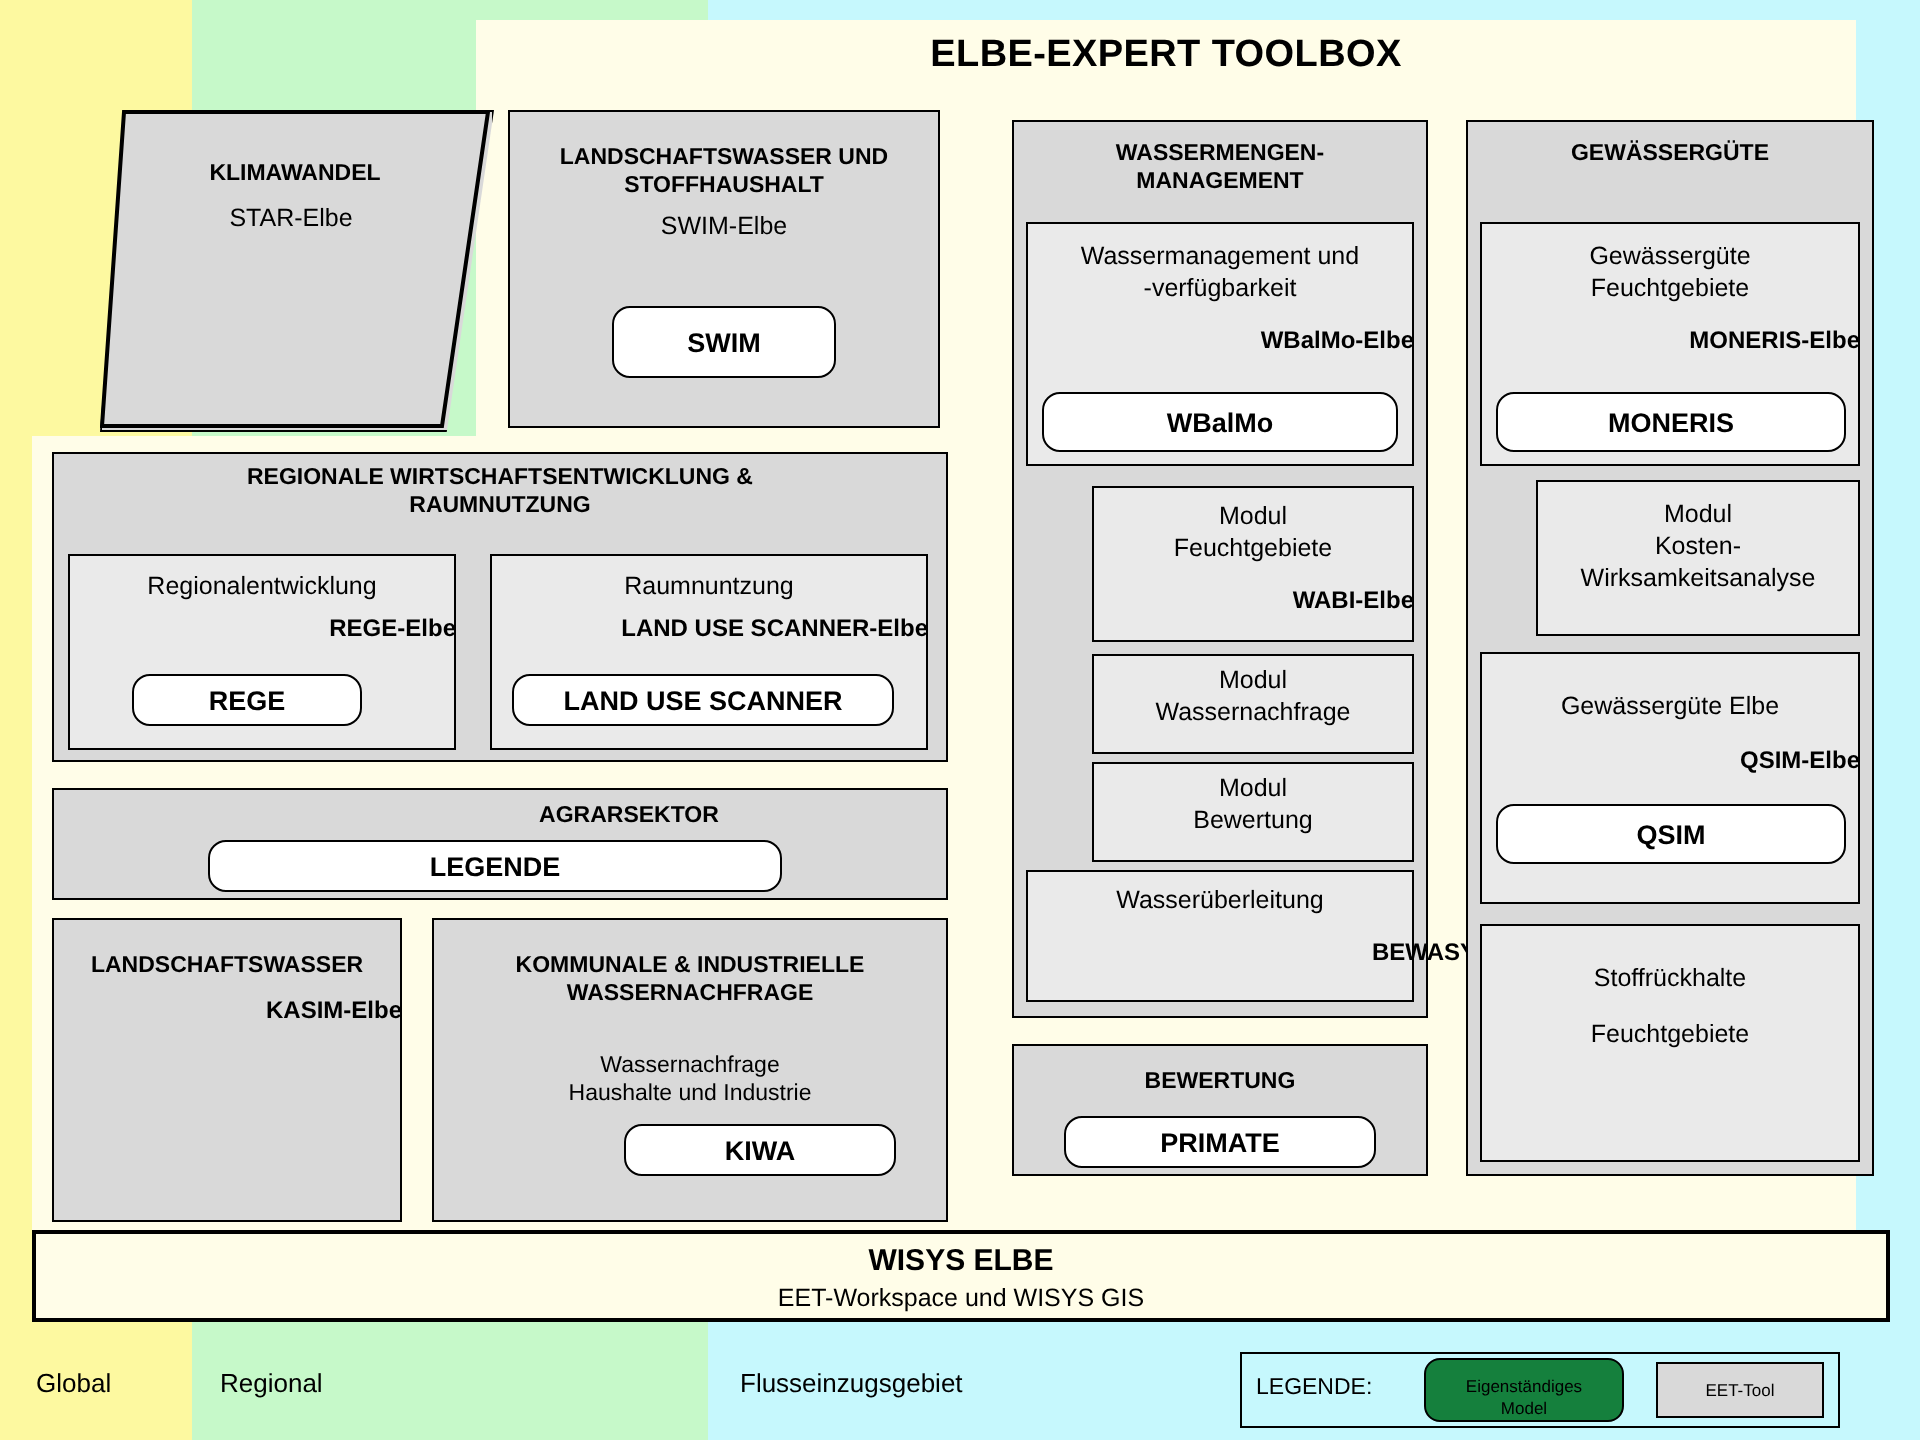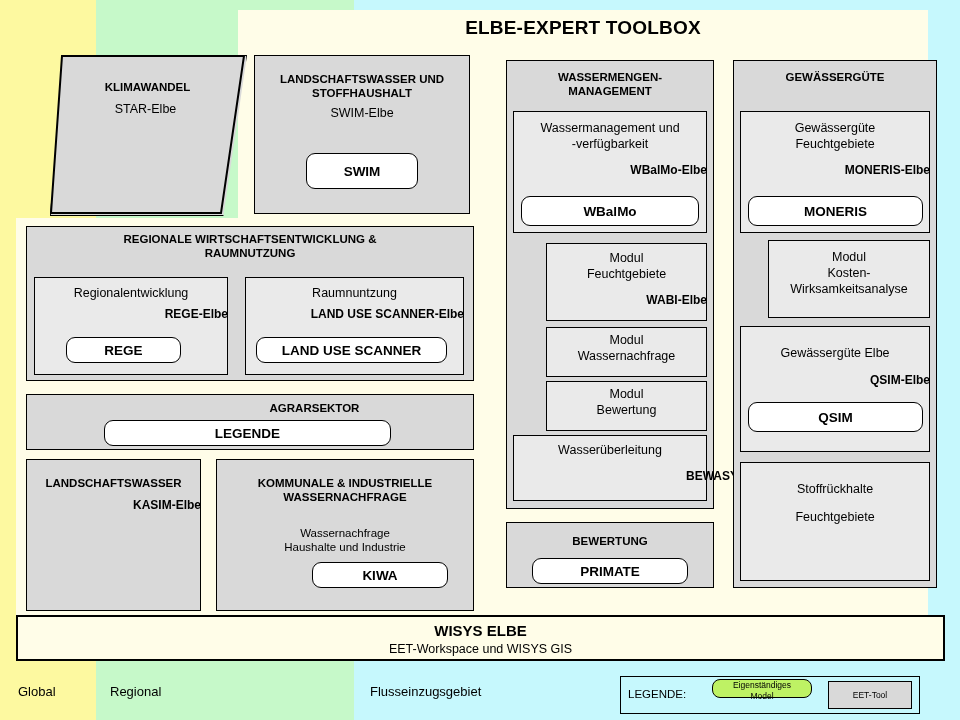--- a/index.html
+++ b/index.html
@@ -50,23 +50,23 @@
   #klima-outline{position:absolute;left:50px;top:55px;width:195px;height:159px;
     pointer-events:none;}
 
   
   .scale-label{position:absolute;top:684px;font-size:13px;color:#000;}
 
   
   #legend-box{position:absolute;left:620px;top:676px;width:300px;height:38px;
     box-sizing:border-box;border:1.4px solid #000;background:#c6f8fd;}
   #legend-title{position:absolute;left:628px;top:688px;font-size:11.5px;color:#000;}
-  #legend-model{position:absolute;left:712px;top:679px;width:100px;height:19px;
-    box-sizing:border-box;border:1.4px solid #000;background:#bef264;border-radius:8px;
-    display:flex;align-items:flex-start;justify-content:center;text-align:center;
+  #legend-model{position:absolute;left:712px;top:679px;width:100px;height:32px;
+    box-sizing:border-box;border:1.4px solid #000;background:#15803d;border-radius:8px;
+    display:flex;align-items:flex-end;justify-content:center;text-align:center;
     font-size:8.5px;line-height:11px;color:#000;}
   #legend-tool{position:absolute;left:828px;top:681px;width:84px;height:28px;
     box-sizing:border-box;border:1.4px solid #000;background:#d9d9d9;
     display:flex;align-items:center;justify-content:center;
     font-size:8.5px;color:#000;}
 </style>
 </head>
 <body>
 
 <div id="stage">

